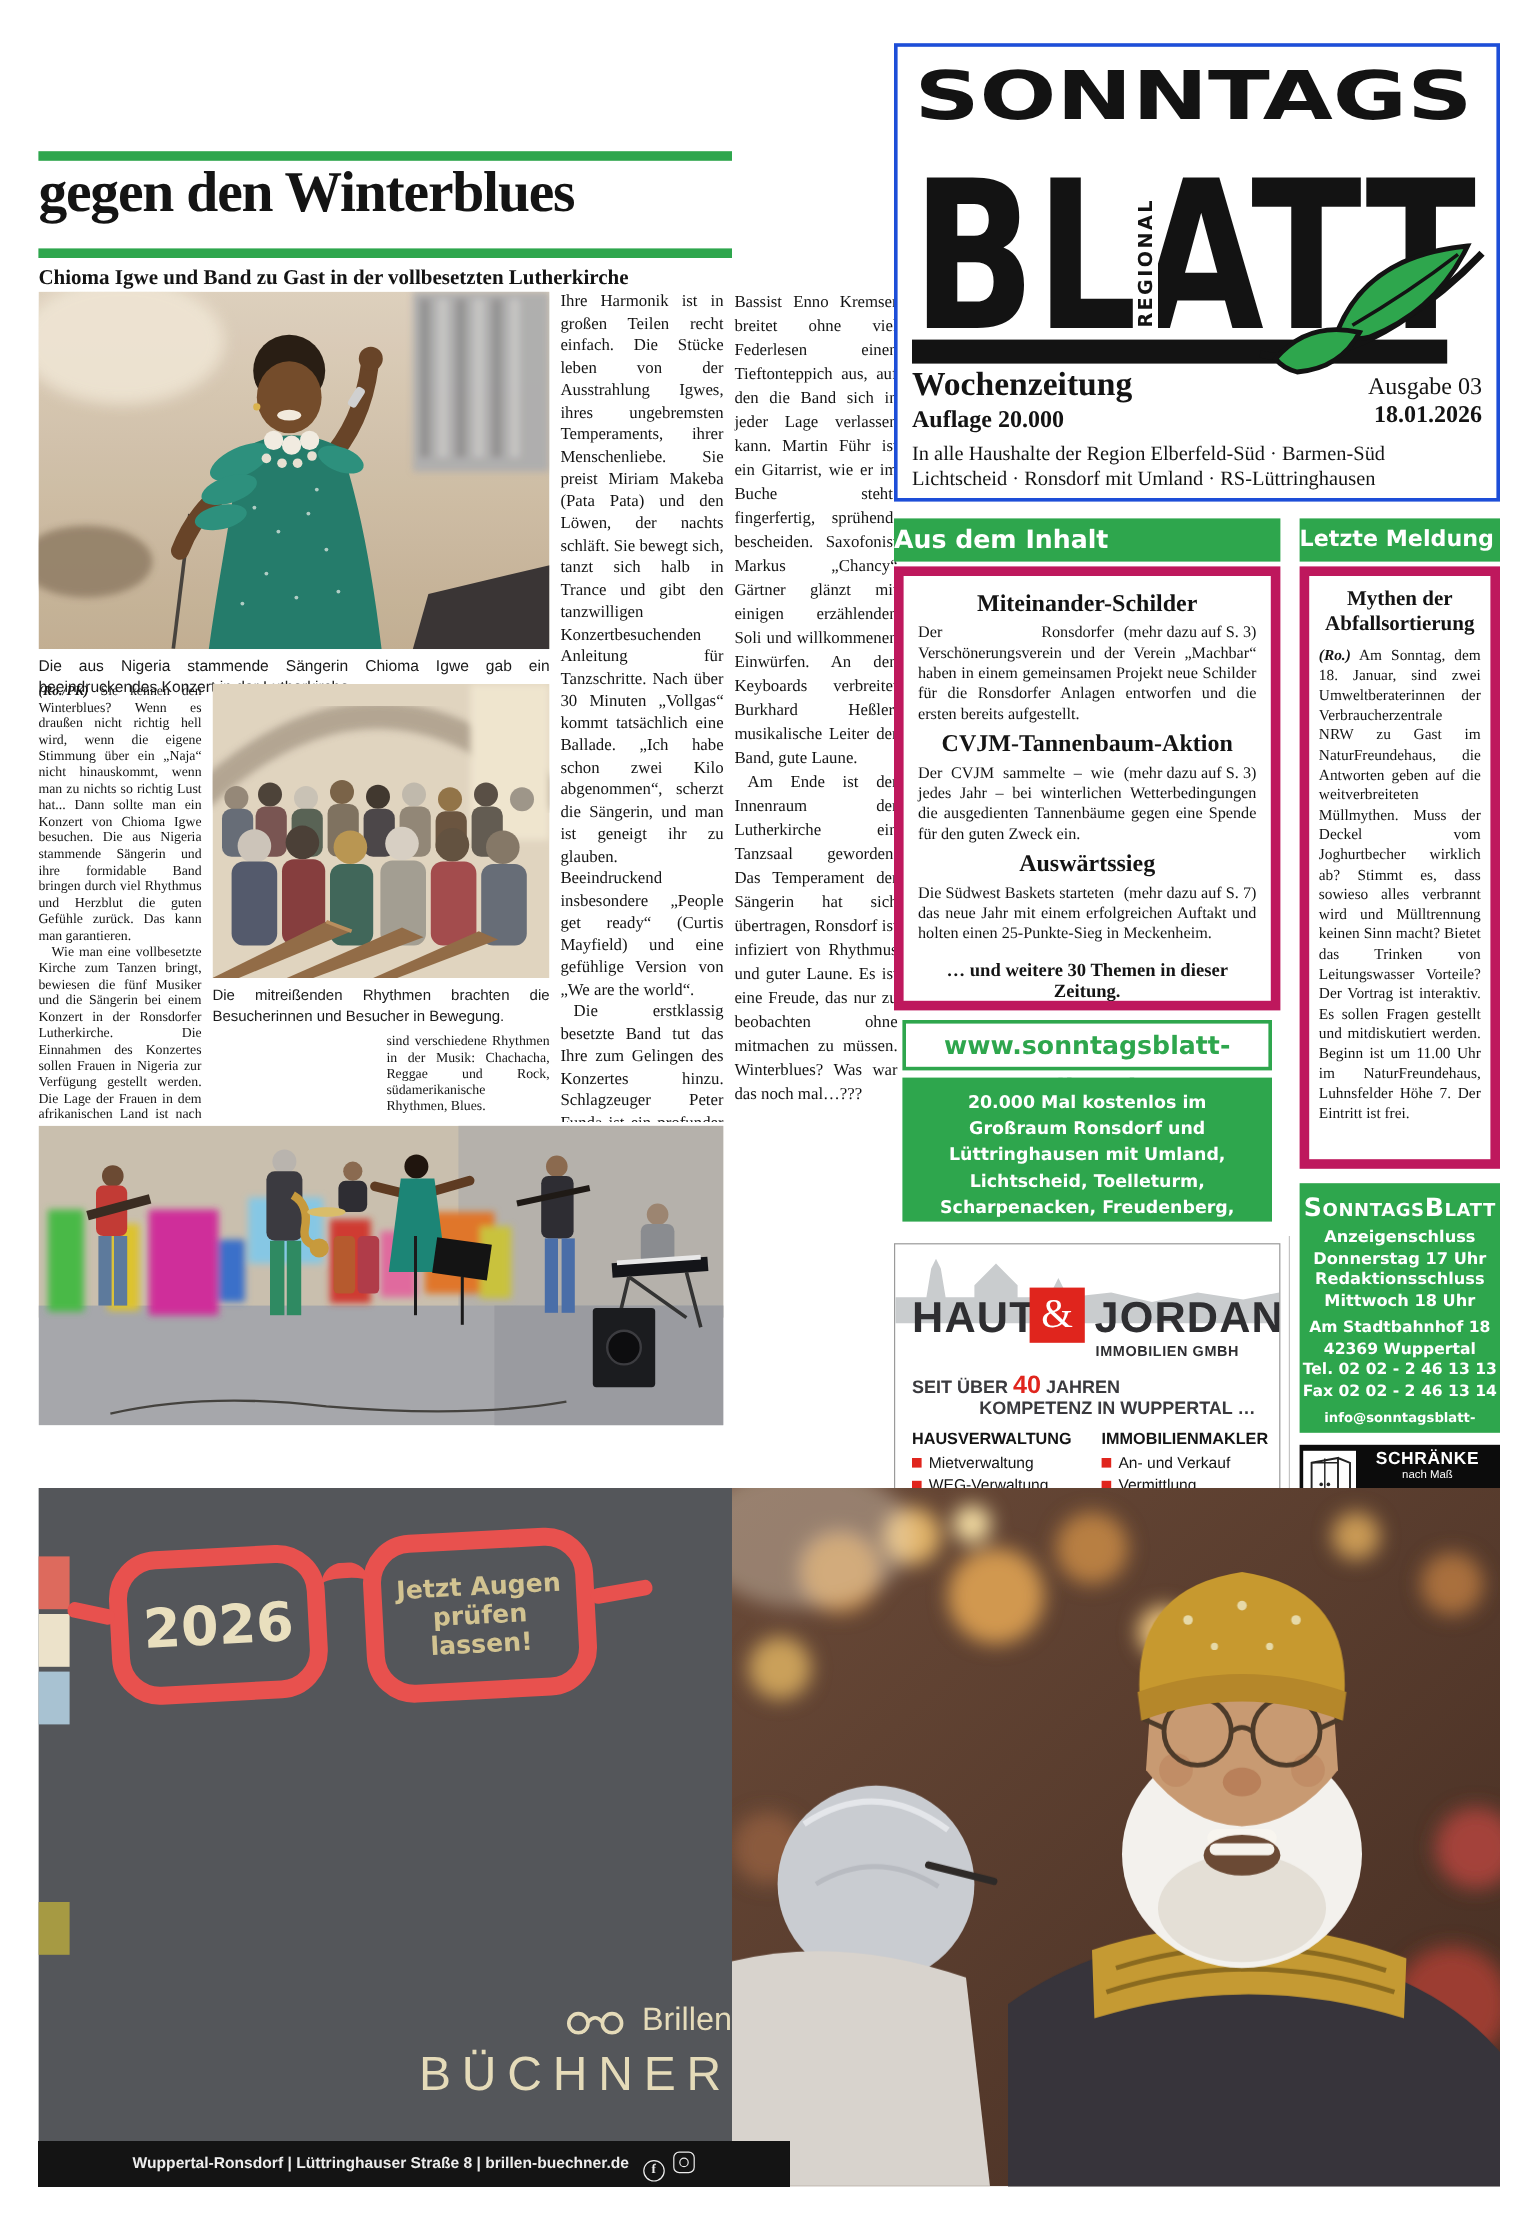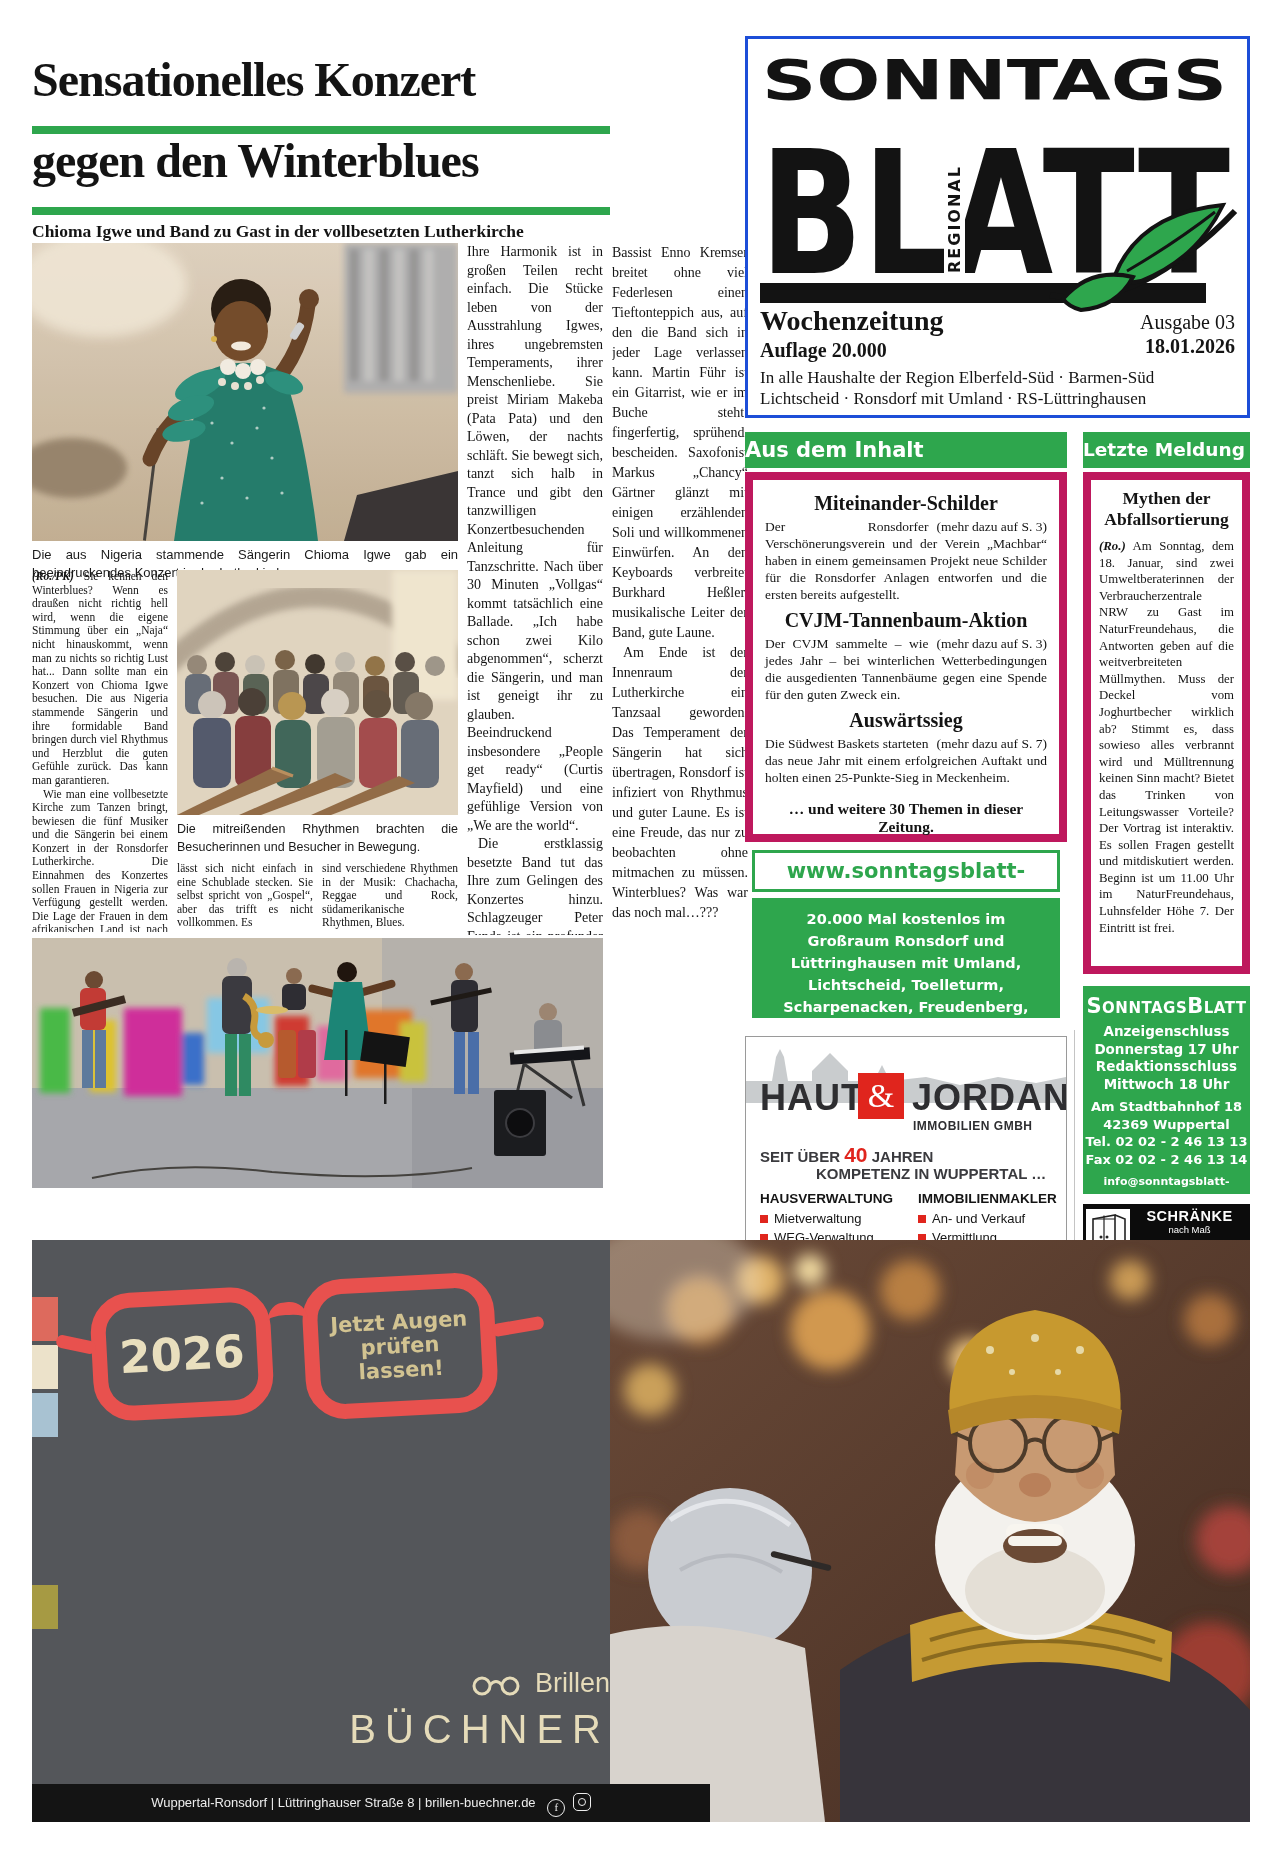--- a/index.html
+++ b/index.html
@@ -26,21 +26,20 @@
   .hj-i{font-family:"Liberation Sans",sans-serif;font-size:13px;line-height:19px;white-space:nowrap}
   .hj-i .bullet{display:inline-block;width:8px;height:8px;background:#e0251d;margin-right:6px}
   .contact-line{font-family:"DejaVu Sans",sans-serif;font-weight:bold;font-size:13.5px;line-height:17.5px;color:#fff;text-align:center}
   .lens{position:absolute;border:15px solid #e8514e;border-radius:40px;box-sizing:border-box;transform:rotate(-3deg)}
 </style>
 </head>
 <body>
 
 <div id="page">
 
-  <div class="abs hl" style="left:32px;top:56px">Sensationelles Konzert</div>
   <div class="abs gbar" style="left:32px;top:126px;width:578px;height:8px"></div>
   <div class="abs hl" style="left:32px;top:137px">gegen den Winterblues</div>
   <div class="abs gbar" style="left:32px;top:207px;width:578px;height:8px"></div>
   <div class="abs subhead" style="left:32px;top:221px;width:578px">Chioma Igwe und Band zu Gast in der vollbesetzten Lutherkirche</div>
 
   <div class="abs" style="left:32px;top:243px;width:426px;height:298px;overflow:hidden">
     <svg width="426" height="298">
       <defs>
         <linearGradient id="p1bg" x1="0" y1="0" x2="0" y2="1">
           <stop offset="0" stop-color="#ddd3c4"></stop>
@@ -162,21 +161,20 @@
         <path d="M0,245 L95,198 L116,206 L22,245 Z"></path>
           <path d="M62,245 L158,203 L176,211 L84,245 Z"></path>
         <path d="M134,245 L222,206 L238,213 L154,245 Z"></path>
       </g>
       <path d="M95,198 L116,206" stroke="#b58a5c" stroke-width="3"></path>
       <rect width="281" height="245" fill="#e5b873" opacity="0.1"></rect>
     </svg>
   </div>
   <div class="abs cap" style="left:177px;top:820px;width:281px;font-size:12.5px">Die mitreißenden Rhythmen brachten die Besucherinnen und Besucher in Bewegung.</div>
 
-  <div class="abs body-sm" style="left:177px;top:862px;width:136px;height:70px;overflow:hidden">lässt sich nicht einfach in eine Schublade stecken. Sie selbst spricht von „Gospel“, aber das trifft es nicht vollkommen. Es</div>
   <div class="abs body-sm" style="left:322px;top:862px;width:136px;height:70px;overflow:hidden">sind verschiedene Rhythmen in der Musik: Chachacha, Reggae und Rock, südamerikanische Rhythmen, Blues.</div>
 
   <div class="abs" style="left:32px;top:938px;width:571px;height:250px;overflow:hidden">
     <svg width="571" height="250">
       <rect width="571" height="160" fill="#c9bfae"></rect>
       <rect x="350" width="221" height="160" fill="#b5b1ab"></rect>
       <rect y="150" width="571" height="100" fill="#a6a7ab"></rect>
       <rect x="380" y="150" width="191" height="100" fill="#9a9ba0"></rect>
       <g filter="url(#b3)">
         <rect x="8" y="70" width="30" height="85" fill="#49b946"></rect>
@@ -487,21 +485,21 @@
           <svg width="56" height="24" style="vertical-align:-5px">
             <circle cx="13" cy="13" r="8" fill="none" stroke="#e5dbb9" stroke-width="3"></circle>
             <circle cx="41" cy="13" r="8" fill="none" stroke="#e5dbb9" stroke-width="3"></circle>
             <path d="M21,12 q6,-7 12,0" stroke="#e5dbb9" stroke-width="3" fill="none"></path>
           </svg>
           <span class="sans" style="font-size:27px;color:#e5dbb9;margin-left:6px">Brillen</span>
         </div>
         <div class="sans" style="font-size:40px;letter-spacing:9px;color:#e5dbb9;margin-top:8px">BÜCHNER</div>
       </div>
 
-      <div class="abs sans" style="left:0;bottom:0;width:678px;height:38px;background:#141414;color:#ededed;font-weight:normal;font-size:13px;line-height:38px;text-align:center">
+      <div class="abs sans" style="left:0;bottom:0;width:626px;height:38px;background:#141414;color:#ededed;font-weight:bold;font-size:13px;line-height:38px;text-align:center">
         <span>Wuppertal-Ronsdorf | Lüttringhauser Straße 8 | brillen-buechner.de</span>
         <span style="display:inline-block;width:16px;height:16px;border:1.5px solid #ededed;border-radius:50%;line-height:15px;font-size:11px;vertical-align:-4px;margin-left:8px;font-family:'Liberation Serif',serif">f</span>
         <span style="display:inline-block;width:16px;height:16px;border:1.5px solid #ededed;border-radius:5px;vertical-align:-4px;margin-left:4px;position:relative">
           <span style="position:absolute;left:4px;top:4px;width:8px;height:8px;border:1.5px solid #ededed;border-radius:50%;box-sizing:border-box"></span>
         </span>
       </div>
     </div>
   </div>
 
 </div>

